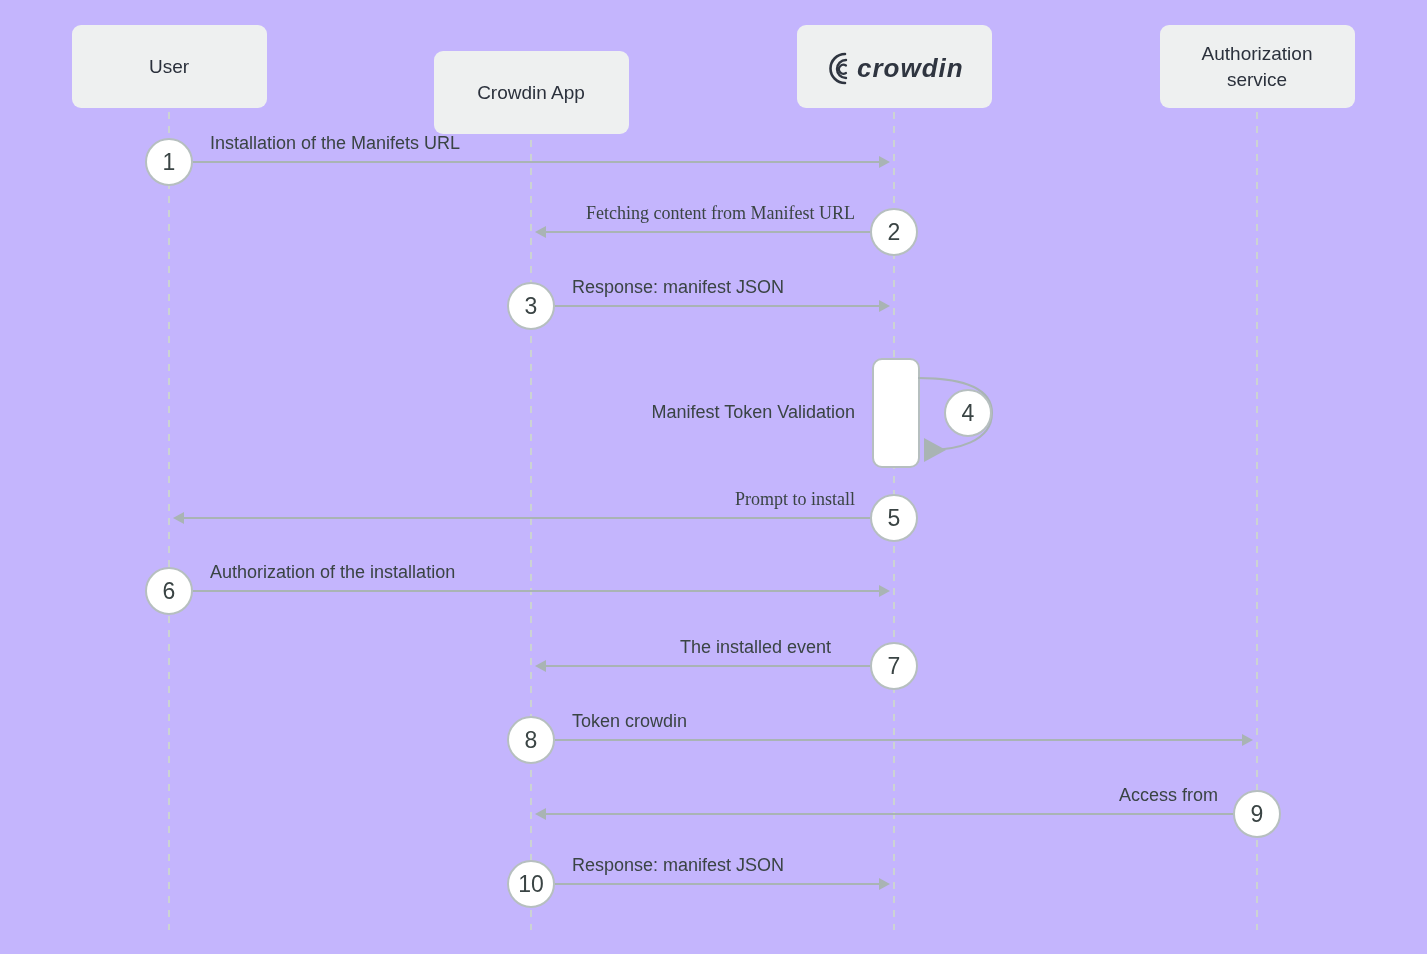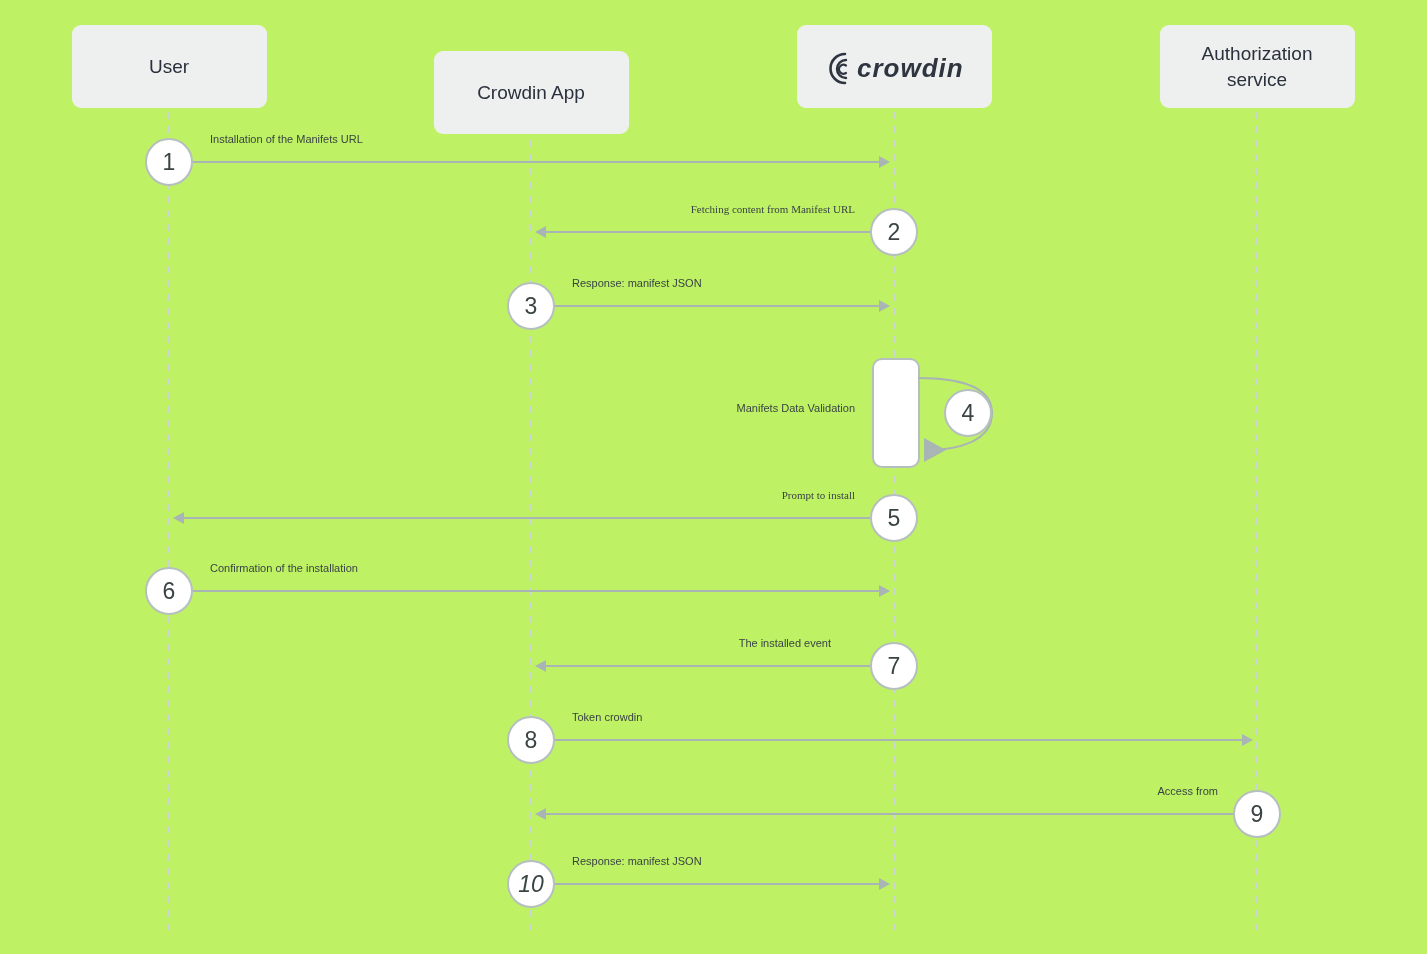--- a/index.html
+++ b/index.html
@@ -6,21 +6,21 @@
   html, body {
     margin: 0;
     padding: 0;
     background: #fcfdfd;
     font-family: "Liberation Sans", "DejaVu Sans", sans-serif;
   }
   #diagram {
     position: relative;
     width: 1427px;
     height: 954px;
-    background: #bef264;
+    background: #c4b5fd;
     overflow: hidden;
   }
   .participant-box {
     position: absolute;
     top: 25px;
     width: 195px;
     height: 83px;
     background: #eef0f0;
     border-radius: 9px;
     display: flex;
@@ -79,21 +79,21 @@
     position: absolute;
     left: -11px;
     top: -5px;
     width: 0; height: 0;
     border-right: 11px solid #a9b4b4;
     border-top: 6px solid transparent;
     border-bottom: 6px solid transparent;
   }
   .msg-label {
     position: absolute;
-    font-size: 11px;
+    font-size: 18px;
     color: #3a4444;
     white-space: nowrap;
     z-index: 2;
   }
   .activation-box {
     position: absolute;
     width: 48px;
     height: 110px;
     background: #ffffff;
     border: 2px solid #b6bfbf;
@@ -154,44 +154,44 @@
       <defs>
         <marker id="loopArrow" markerWidth="11" markerHeight="12" refX="9" refY="6" orient="auto">
           <path d="M0,6 L11,0 L11,12 Z" fill="#a9b4b4"></path>
         </marker>
       </defs>
       <path d="M 58 28 C 92 28 132 34 132 63 C 132 92 96 100 68 100" fill="none" stroke="#a9b4b4" stroke-width="2" marker-end="url(#loopArrow)"></path>
     </svg>
     <div class="step-circle" style="left: 944px; top: 389px;">
       <span>4</span>
     </div>
-    <div class="msg-label" style="right: 572px; top: 402px;">Manifets Data Validation</div>
+    <div class="msg-label" style="right: 572px; top: 402px;">Manifest Token Validation</div>
     <div class="step-circle" style="left: 870px; top: 494px;">
       <span>5</span>
     </div>
     <div class="arrow-line dir-left" style="top: 517px; left: 184px; width: 686px;"></div>
     <div class="msg-label" style="top: 489px; right: 572px; font-family: Liberation Serif, serif;">Prompt to install</div>
     <div class="step-circle" style="left: 145px; top: 567px;">
       <span>6</span>
     </div>
     <div class="arrow-line dir-right" style="top: 590px; left: 193px; width: 686px;"></div>
-    <div class="msg-label" style="top: 562px; left: 210px;">Confirmation of the installation</div>
+    <div class="msg-label" style="top: 562px; left: 210px;">Authorization of the installation</div>
     <div class="step-circle" style="left: 870px; top: 642px;">
       <span>7</span>
     </div>
     <div class="arrow-line dir-left" style="top: 665px; left: 546px; width: 324px;"></div>
     <div class="msg-label" style="top: 637px; right: 596px;">The installed event</div>
     <div class="step-circle" style="left: 507px; top: 716px;">
       <span>8</span>
     </div>
     <div class="arrow-line dir-right" style="top: 739px; left: 555px; width: 687px;"></div>
     <div class="msg-label" style="top: 711px; left: 572px;">Token crowdin</div>
     <div class="step-circle" style="left: 1233px; top: 790px;">
       <span>9</span>
     </div>
     <div class="arrow-line dir-left" style="top: 813px; left: 546px; width: 687px;"></div>
     <div class="msg-label" style="top: 785px; right: 209px;">Access from</div>
-    <div class="step-circle" style="left: 507px; top: 860px; font-style: italic;">
+    <div class="step-circle" style="left: 507px; top: 860px;">
       <span>10</span>
     </div>
     <div class="arrow-line dir-right" style="top: 883px; left: 555px; width: 324px;"></div>
     <div class="msg-label" style="top: 855px; left: 572px;">Response: manifest JSON</div>
   </div>
 
 </body></html>

